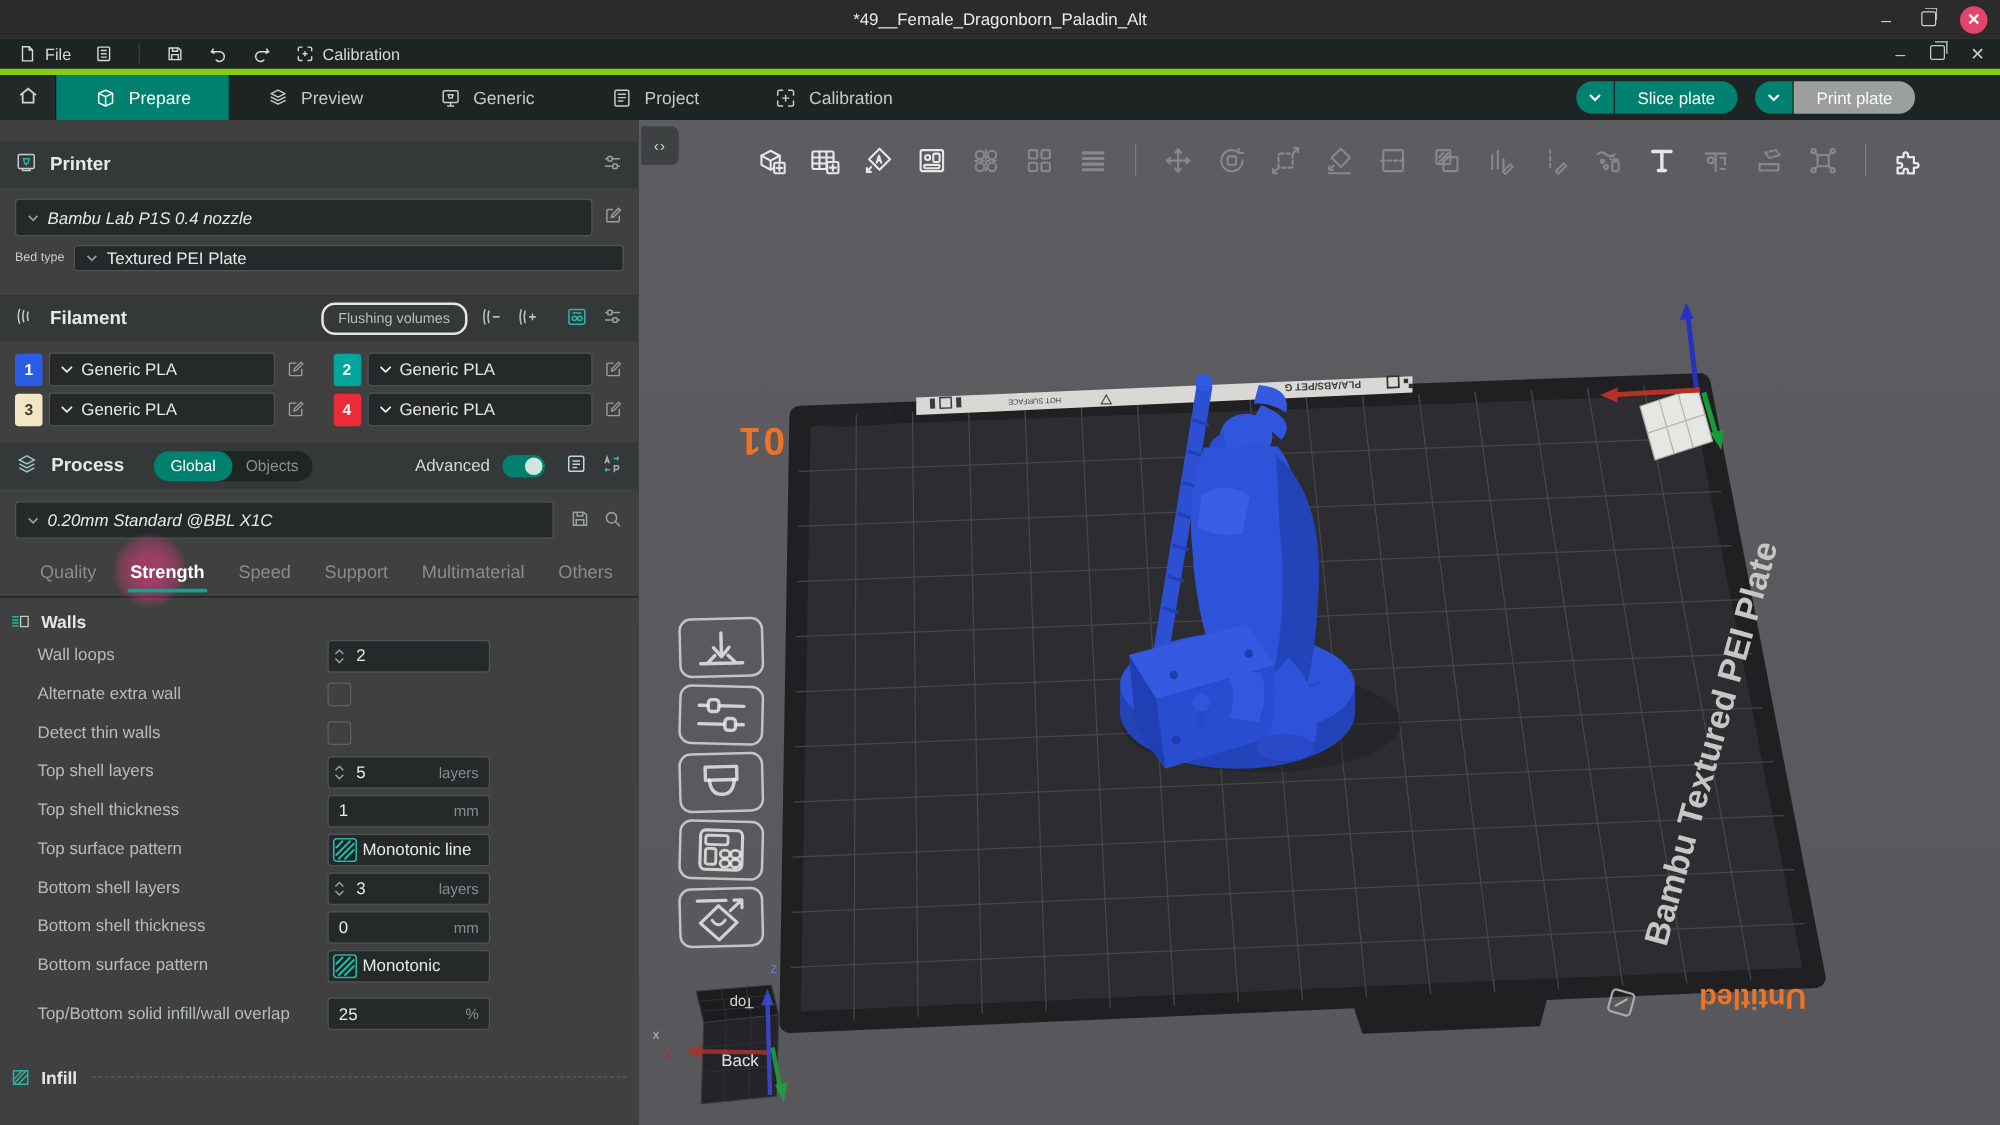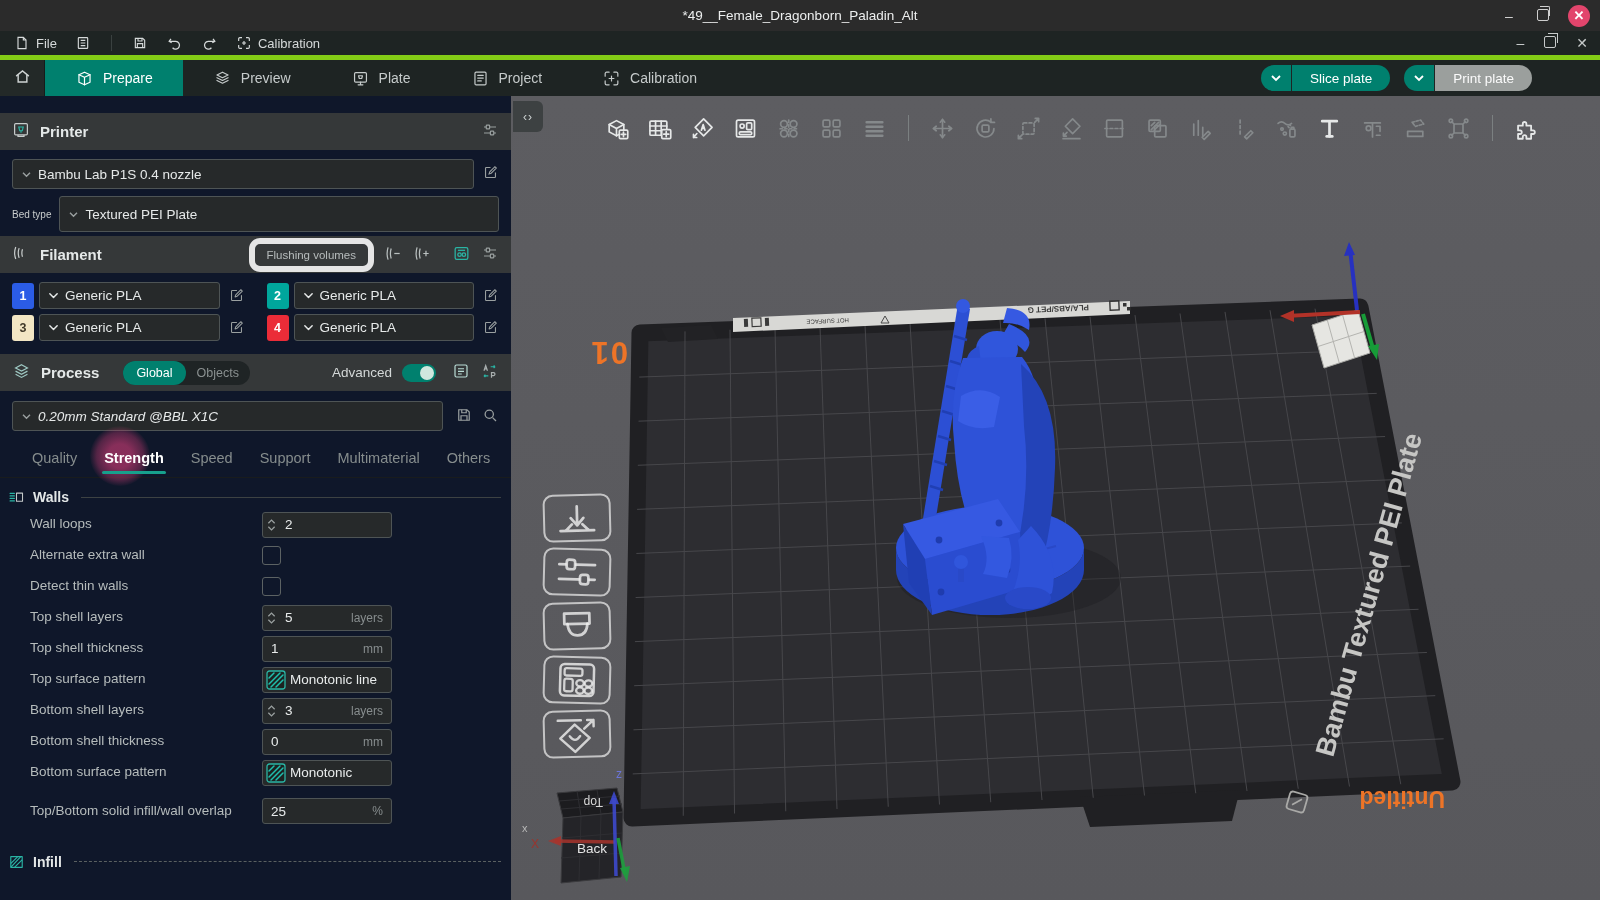--- a/index.html
+++ b/index.html
@@ -31,29 +31,29 @@
   .homebtn{width:44px;display:flex;align-items:center;justify-content:center;background:#232928;border-right:1px solid #161b1a;}
   .tab{display:flex;align-items:center;gap:9px;padding:0 30px;color:#c6cbcb;font-size:14px;}
   .tab.active{background:#00806e;color:#fff;}
   .tab .tic svg{display:block}
   .actionbtns{position:absolute;right:68px;top:5px;display:flex;gap:14px;}
   .splitbtn{display:flex;height:26px;}
   .sb-arrow{width:30px;border-radius:13px 0 0 13px;background:#00806e;display:flex;align-items:center;justify-content:center;margin-right:1px;}
   .sb-main{padding:0 18px;border-radius:0 13px 13px 0;display:flex;align-items:center;font-size:13.5px;color:#ffffff;background:#00806e;}
   .sb-main.gray{background:#9b9f9d;color:#fbfbfb;}
   
-  .sidebar{position:absolute;left:0;top:96px;width:511px;height:804px;background:#0f172a;overflow:hidden;border-right:1px solid #1a1d1e;}
+  .sidebar{position:absolute;left:0;top:96px;width:511px;height:804px;background:#404040;overflow:hidden;border-right:1px solid #1a1d1e;}
   .sec-head{position:absolute;left:0;width:511px;height:37px;background:#353839;display:flex;align-items:center;gap:10px;padding:0 12px;box-sizing:border-box;}
   .sec-head .st{font-size:15px;font-weight:bold;color:#e4e8e8;}
   .spacer{flex:1}
-  .combo{display:flex;align-items:center;gap:6px;background:#26292a;border:1px solid #4e5455;border-radius:3px;height:36px;padding:0 8px;box-sizing:border-box;color:#e6e9e9;font-size:13.5px;}
+  .combo{display:flex;align-items:center;gap:6px;background:#26292a;border:1px solid #4e5455;border-radius:3px;height:21px;padding:0 8px;box-sizing:border-box;color:#e6e9e9;font-size:13.5px;}
   .combo .chev svg{display:block}
   .editico{margin-left:8px;color:#9aa0a0;}
   .row-abs{position:absolute;left:0;width:511px;display:flex;align-items:center;box-sizing:border-box;}
-  .pill{border:6px solid #e5e5e5;border-radius:11px;height:22px;display:flex;align-items:center;padding:0 12px;font-size:11.5px;color:#b7bcbc;}
+  .pill{border:2px solid #e5e5e5;border-radius:11px;height:22px;display:flex;align-items:center;padding:0 12px;font-size:11.5px;color:#b7bcbc;}
   .fslot{display:flex;align-items:center;}
   .fswatch{width:22px;height:26px;border-radius:3px;display:flex;align-items:center;justify-content:center;font-size:12.5px;font-weight:bold;margin-right:5px;}
   .fcombo{flex:1;height:27px;}
   .scope{display:flex;background:#1f2425;border-radius:12px;height:24px;align-items:center;}
   .scope .on{background:#00806e;color:#fff;border-radius:12px;height:24px;display:flex;align-items:center;padding:0 13px;font-size:12.5px;}
   .scope .off{color:#8a9090;padding:0 11px;font-size:12.5px;}
   .switch{width:34px;height:18px;border-radius:9px;background:#00806e;position:relative;}
   .switch .knob{position:absolute;right:2px;top:2px;width:14px;height:14px;border-radius:50%;background:#cfe7de;}
   .ptabs{position:absolute;left:0;top:344px;width:511px;height:36px;display:flex;align-items:center;gap:27px;padding-left:32px;box-sizing:border-box;}
   .ptab{color:#868d8d;font-size:14.5px;position:relative;z-index:2;}
@@ -191,21 +191,21 @@
           <span class="tlabel">Preview</span>
         </div>
         <div class="tab">
           <span class="tic" style="width: 19px; height: 19px;">
             <svg width="100%" height="100%" viewBox="0 0 24 24" fill="none" stroke="currentColor" stroke-width="1.5" stroke-linecap="round" stroke-linejoin="round">
               <rect x="4.5" y="4.5" width="15" height="12" rx="1.5"></rect>
               <path d="M9.5 8.5h5l-1 3.5h-3z"></path>
               <path d="M9 20h6M12 16.5V20"></path>
             </svg>
           </span>
-          <span class="tlabel">Plate</span>
+          <span class="tlabel">Generic</span>
         </div>
         <div class="tab">
           <span class="tic" style="width: 19px; height: 19px;">
             <svg width="100%" height="100%" viewBox="0 0 24 24" fill="none" stroke="currentColor" stroke-width="1.5" stroke-linecap="round" stroke-linejoin="round">
               <rect x="5" y="4" width="14" height="16" rx="1.5"></rect>
               <path d="M8.5 8h7M8.5 11.5h7M8.5 15h4.5"></path>
             </svg>
           </span>
           <span class="tlabel">Project</span>
         </div>
@@ -251,21 +251,21 @@
       <span class="st">Printer</span>
       <span class="spacer"></span>
       <span><svg width="18" height="18" viewBox="0 0 24 24" fill="none" stroke="#9aa0a0" stroke-width="1.6">
             <path d="M4 8h16M4 16h16"></path>
             <rect x="7" y="5.5" width="4.5" height="5" rx="1" fill="#353839"></rect>
             <rect x="12.5" y="13.5" width="4.5" height="5" rx="1" fill="#353839"></rect>
           </svg></span>
     </div>
 
     <div class="row-abs" style="top:63px;padding:0 12px;">
-      <div class="combo" style="flex:1;height:30px;">
+      <div class="combo" style="flex:1;height:30px;font-style:italic;">
         <span class="chev">
             <svg width="11" height="7" viewBox="0 0 12 8" fill="none" stroke="#9aa0a0" stroke-width="1.6">
               <path d="M2 2l4 4 4-4"></path>
             </svg>
           </span>
         <span>Bambu Lab P1S 0.4 nozzle</span>
       </div>
       <span class="editico"><svg width="17" height="17" viewBox="0 0 24 24" fill="none" stroke="currentColor" stroke-width="1.6">
             <path d="M12 5H6a1 1 0 0 0-1 1v12a1 1 0 0 0 1 1h12a1 1 0 0 0 1-1v-6"></path>
             <path d="M10 14l1-3 7.2-7.2 2 2L13 13z"></path>

